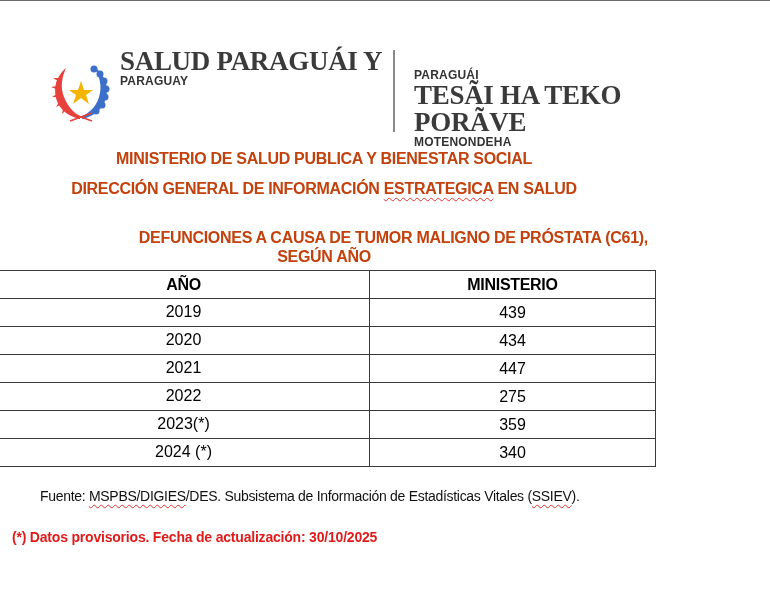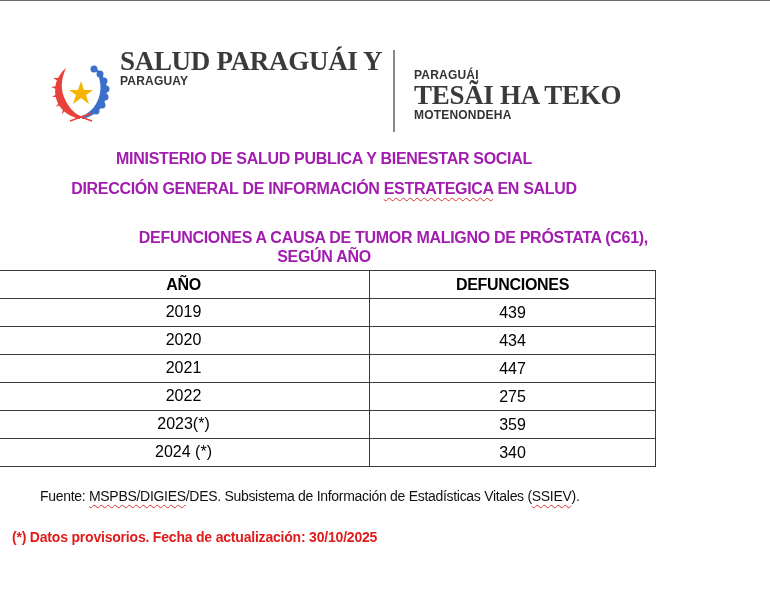--- a/index.html
+++ b/index.html
@@ -4,21 +4,21 @@
   <style>
     html, body { margin:0; padding:0; }
     body { width:770px; height:602px; background:#ffffff; position:relative; overflow:hidden; font-family:"Liberation Sans", sans-serif; }
     .topline { position:absolute; left:0; top:0; width:770px; height:1px; background:#6b6b6b; }
     .logo-emblem { position:absolute; left:50px; top:63px; width:62px; height:62px; }
     .logo-left { position:absolute; left:120px; top:48px; }
     .logo-small { font-family:"Liberation Sans", sans-serif; font-weight:bold; font-size:12px; color:#333; letter-spacing:0.2px; line-height:13px; }
     .logo-big { font-family:"Liberation Serif", serif; font-weight:bold; font-size:27px; color:#3a3a3a; line-height:27px; letter-spacing:-0.3px; }
     .logo-divider { position:absolute; left:393px; top:50px; width:2px; height:82px; background:#8a8a8a; }
     .logo-right { position:absolute; left:414px; top:48px;margin-top:21px; }
-    .heading { position:absolute; left:0; width:648px; text-align:center; font-family:"Liberation Sans", sans-serif; font-weight:bold; font-size:16px; color:#a21caf; letter-spacing:-0.3px; white-space:nowrap; }
+    .heading { position:absolute; left:0; width:648px; text-align:center; font-family:"Liberation Sans", sans-serif; font-weight:bold; font-size:16px; color:#c2410c; letter-spacing:-0.3px; white-space:nowrap; }
     .squiggle { text-decoration:underline wavy #d33; text-decoration-skip-ink:none; text-underline-offset:3px; text-decoration-thickness:1px; }
     table.data { position:absolute; left:-2px; top:270px; border-collapse:collapse; width:658px; }
     table.data td, table.data th { border:1.5px solid #3a3a3a; height:27px; padding:0; text-align:center; font-family:"Liberation Sans", sans-serif; font-size:16px; color:#000; }
     table.data th { font-weight:bold; font-size:16px; letter-spacing:-0.3px; }
     table.data td:first-child, table.data th:first-child { width:371px; border-left:none; }
     table.data td span { position:relative; top:-1px; }
     .source { position:absolute; left:0; top:488px; font-size:14px; color:#111; white-space:nowrap; letter-spacing:-0.3px;margin-left:40px; }
     .note { position:absolute; left:12px; top:529px; font-size:14px; color:#e01b1b; font-weight:bold; white-space:nowrap; letter-spacing:-0.2px; }
   </style>
 </head>
@@ -48,34 +48,35 @@
 <div class="logo-left">
   <div class="logo-big">SALUD PARAGUÁI Y</div>
   <div class="logo-small">PARAGUAY</div>
 </div>
 
 <div class="logo-divider"></div>
 
 <div class="logo-right">
   <div class="logo-small">PARAGUÁI</div>
   <div class="logo-big">TESÃI HA TEKO</div>
+  <div class="logo-big">PORÃVE</div>
   <div class="logo-small">MOTENONDEHA</div>
 </div>
 
 <div class="heading" style="top:150px;">MINISTERIO DE SALUD PUBLICA Y BIENESTAR SOCIAL</div>
 <div class="heading" style="top:180px;"><span>DIRECCIÓN GENERAL DE INFORMACIÓN </span><span class="squiggle">ESTRATEGICA</span><span> EN SALUD</span></div>
 
 <div class="heading" style="top:229px;text-align:right;">DEFUNCIONES A CAUSA DE TUMOR MALIGNO DE PRÓSTATA (C61),</div>
 <div class="heading" style="top:248px;">SEGÚN AÑO</div>
 
 <table class="data">
   <thead>
     <tr>
       <th>AÑO</th>
-      <th>DEFUNCIONES</th>
+      <th>MINISTERIO</th>
     </tr>
   </thead>
   <tbody>
     <tr>
       <td><span>2019</span></td>
       <td>439</td>
     </tr>
     <tr>
       <td><span>2020</span></td>
       <td>434</td>

